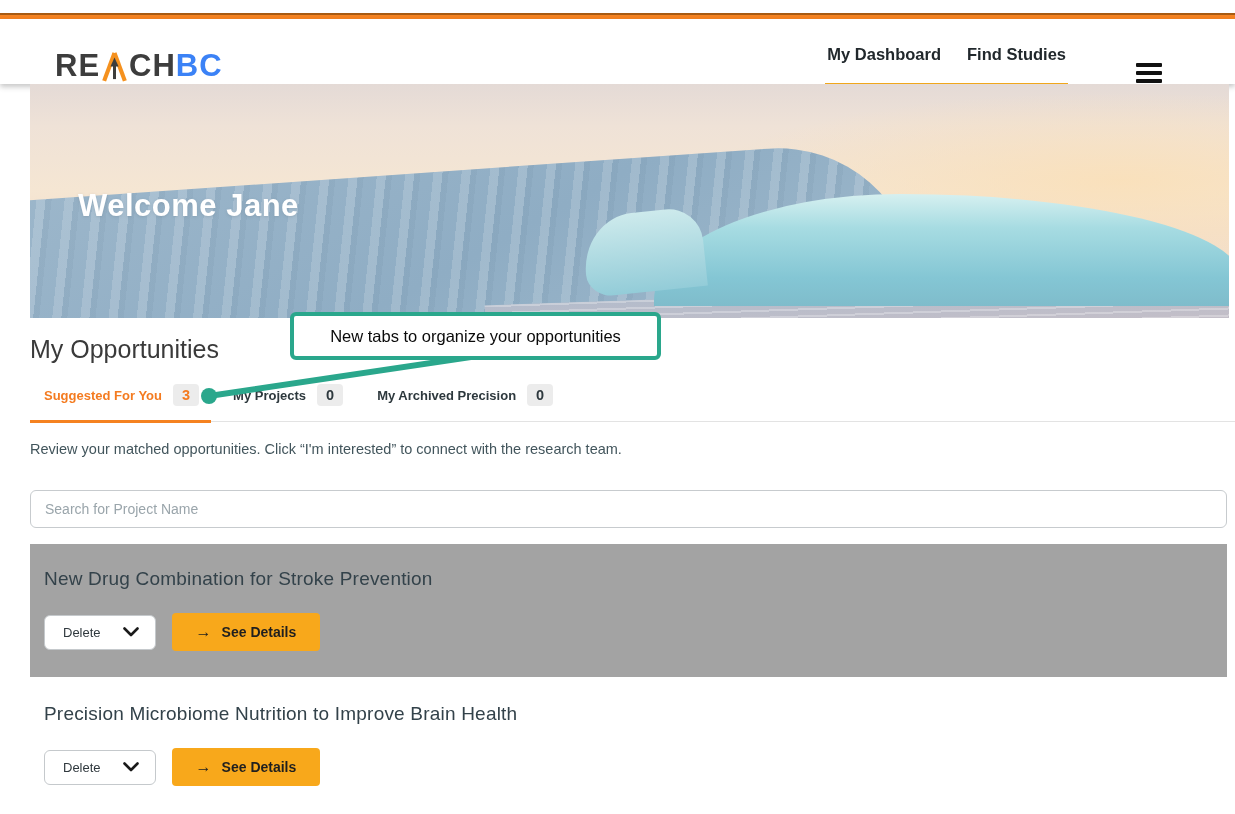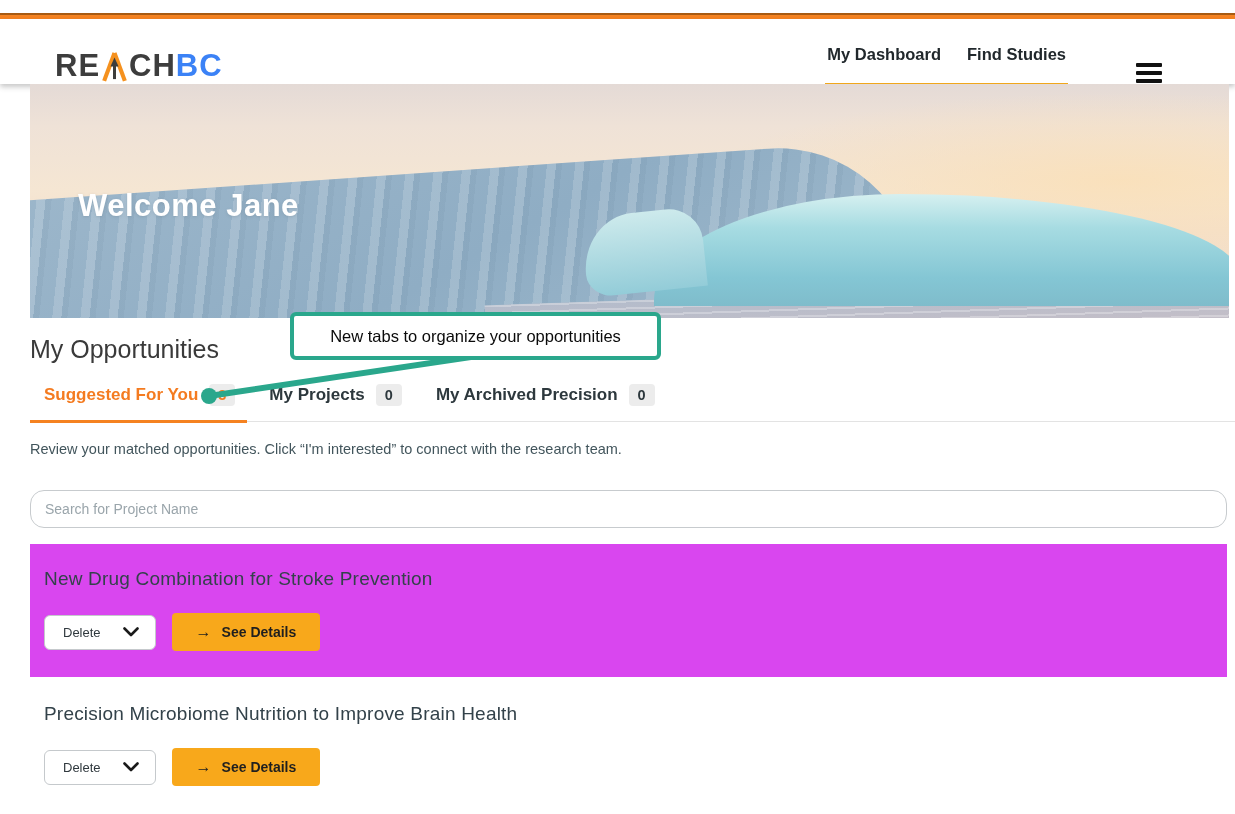--- a/index.html
+++ b/index.html
@@ -64,38 +64,38 @@
     z-index: 5; pointer-events: none; }
 
   
   .main { padding: 0 0 0 30px; }
   .page-title { margin-top: 17px; font-size: 25px; font-weight: 500; color: #3a3a3a; }
 
   .tabs-wrap { position: relative; margin-top: 20px; border-bottom: 1px solid #e3e3e3; }
   .tabs { display: flex; gap: 34px; padding-left: 14px; }
   .tab { display: flex; align-items: center; gap: 11px; padding-bottom: 15px;
     position: relative; cursor: pointer; }
-  .tab-label { font-size: 17px; font-weight: 700; color: #2d383d; }
+  .tab-label { font-size: 13px; font-weight: 700; color: #2d383d; }
   .tab.active .tab-label { color: #f47b20; }
   .tab.active::after { content: ""; position: absolute; left: -14px; right: -12px; bottom: -2px;
     height: 3px; background: #f58220; }
   .tab-badge { background: #ececec; border-radius: 4px; padding: 3px 9px;
     font-size: 14.5px; font-weight: 700; color: #2d383d; }
   .tab.active .tab-badge { color: #f47b20; }
 
   .tab-desc { margin-top: 19px; font-size: 14.5px; color: #42555c; }
 
   .search-row { margin-top: 33px; margin-right: 8px; }
-  .search-input { width: 100%; height: 38px; border: 1px solid #c7cbce; border-radius: 14px;
+  .search-input { width: 100%; height: 38px; border: 1px solid #c7cbce; border-radius: 6px;
     padding: 16px 14px; font-size: 14px; color: #333; outline: none;
     font-family: "Liberation Sans", sans-serif; }
   .search-input::placeholder { color: #9aa5ab; }
 
   .card { margin-top: 16px; margin-right: 8px; padding: 24px 14px 26px 14px; }
-  .card.gray { background: #d946ef; }
+  .card.gray { background: #a3a3a3; }
   .card.white { background: #ffffff; margin-top: 0; padding-top: 26px; }
   .card-title { font-size: 19px; font-weight: 400; color: #33424a; letter-spacing: 0.2px; }
   .card-actions { margin-top: 23px; display: flex; align-items: center; gap: 16px; }
 
   .delete-btn { display: inline-flex; align-items: center; gap: 22px;
     background: #fff; border: 1px solid #c5c9cc; border-radius: 6px;
     padding: 9px 16px 9px 18px; cursor: pointer; font-family: "Liberation Sans", sans-serif; }
   .delete-btn span { font-size: 13px; color: #30393e; }
   .details-btn { display: inline-flex; align-items: center; gap: 10px;
     background: #f8a81b; border: none; border-radius: 4px;

